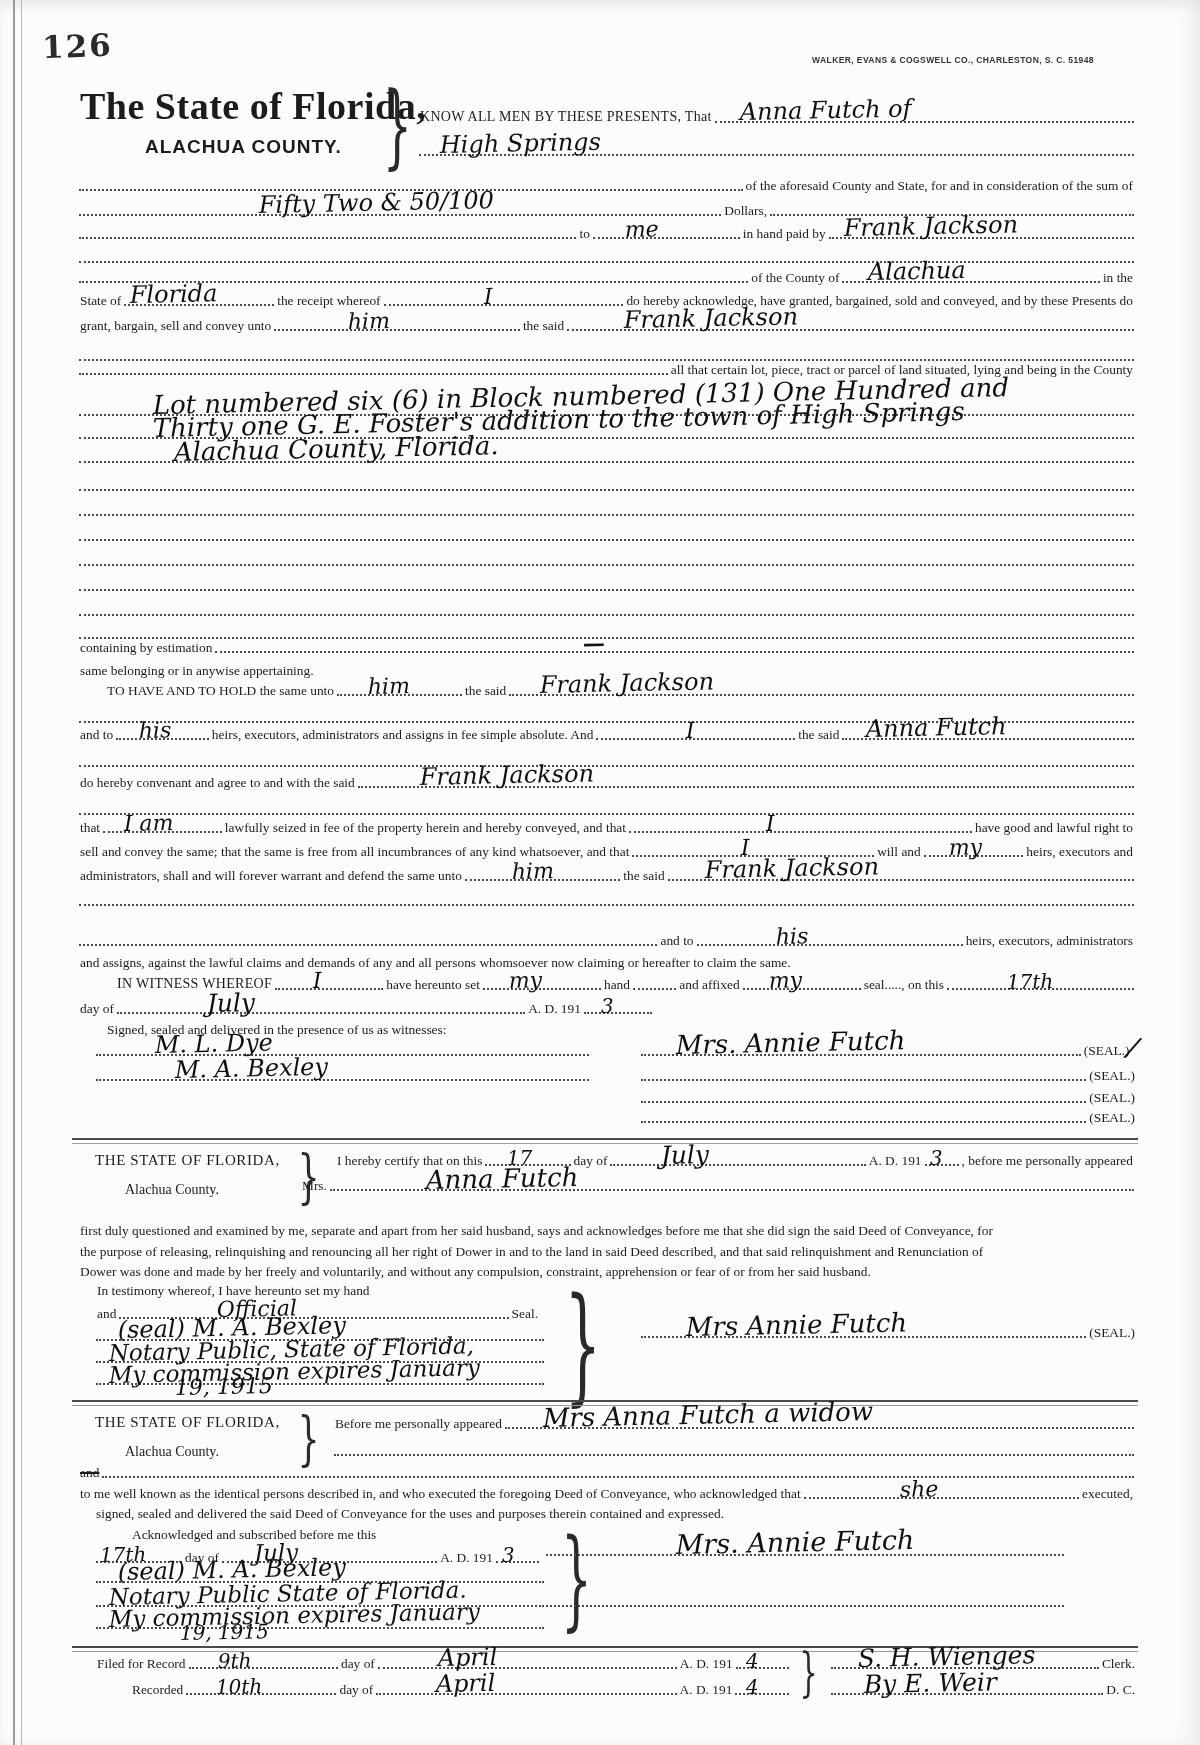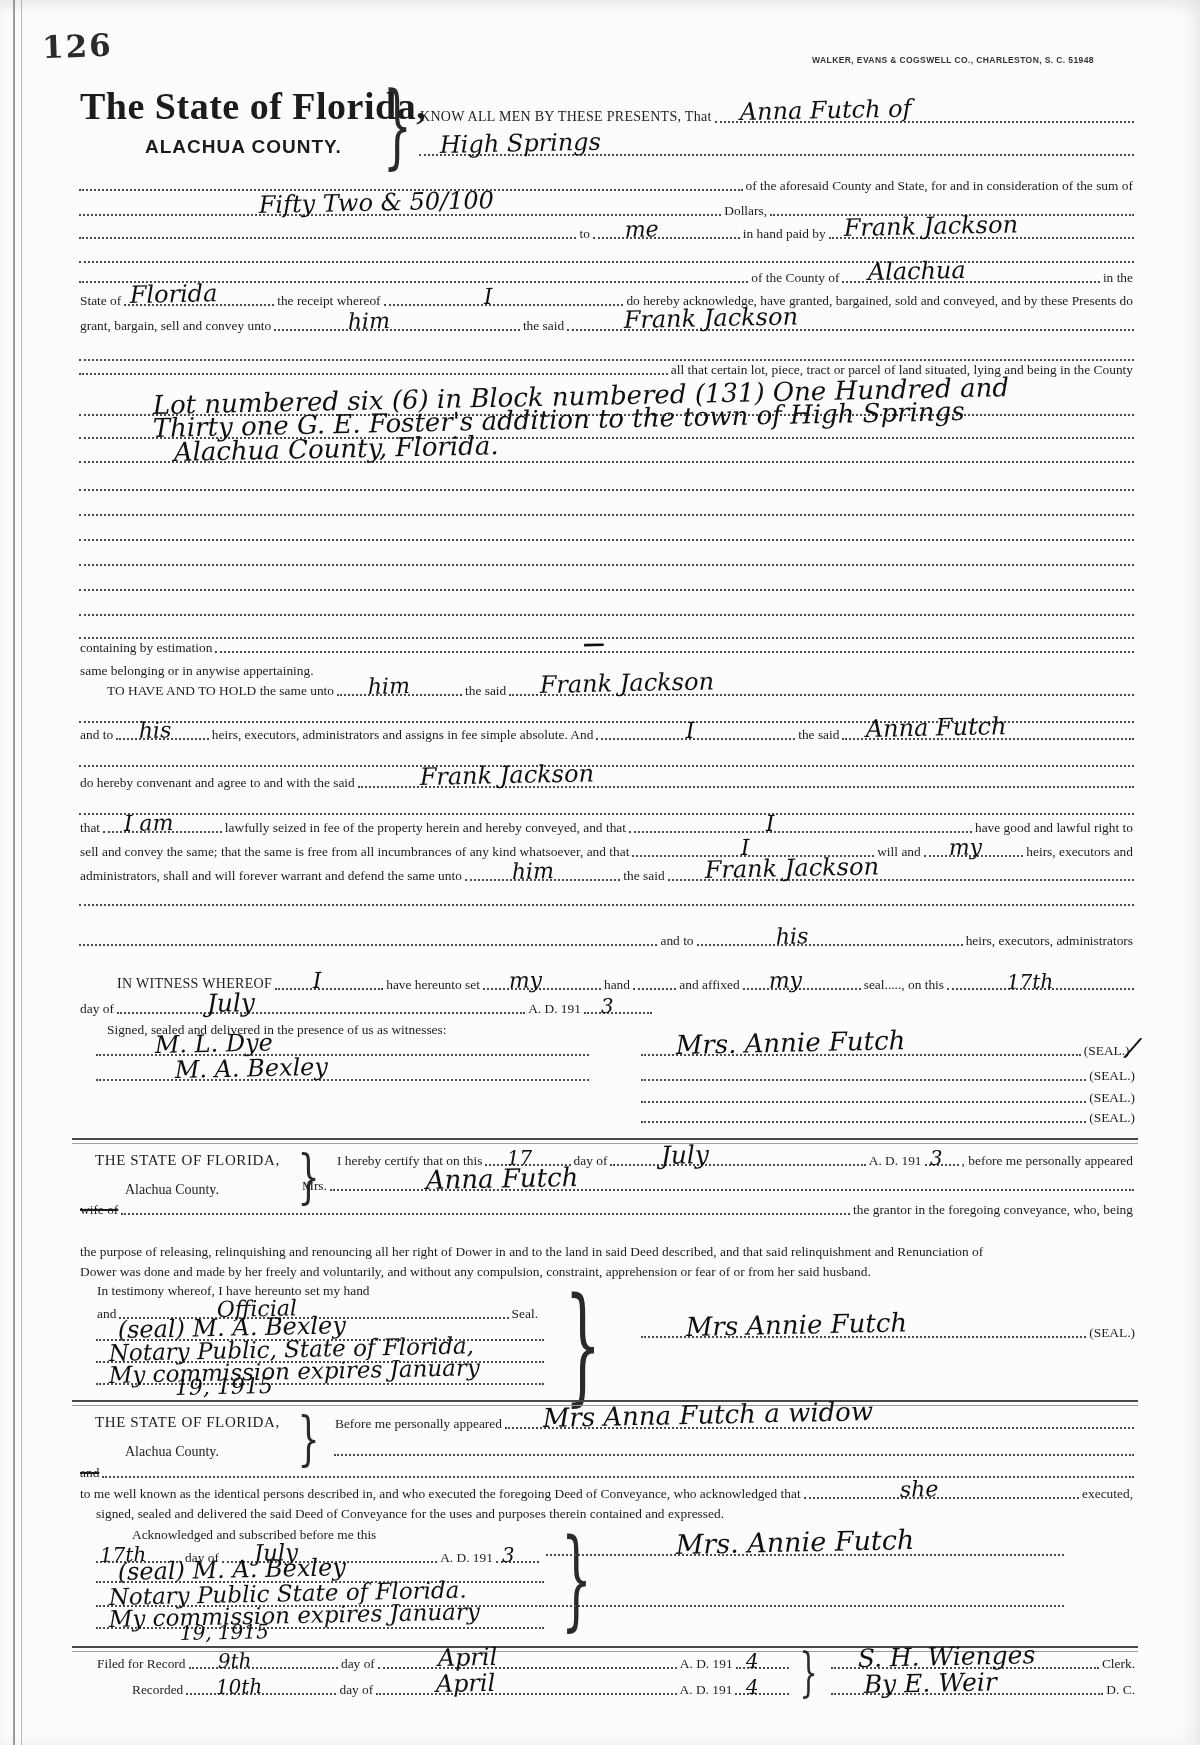--- a/index.html
+++ b/index.html
@@ -241,20 +241,23 @@
       <span class="dots"></span>
     </div>
   <div class="r" style="top:925px;left:78px;width:1057px;">
     <span class="dots" style="flex:5;"></span>
     <span class="p">and to</span>
     <span class="dots" style="flex:2.3;">
         <span class="hw" style="left:30%;">his</span>
       </span>
     <span class="p">heirs, executors, administrators</span>
   </div>
+  <div class="r" style="top:947px;left:78px;width:1057px;">
+    <span class="p">and assigns, against the lawful claims and demands of any and all persons whomsoever now claiming or hereafter to claim the same.</span>
+  </div>
   <div class="r" style="top:969px;left:115px;width:1020px;">
     <span class="p caps">IN WITNESS WHEREOF</span>
     <span class="dots" style="flex:.55;">
         <span class="hw" style="left:35%;">I</span>
       </span>
     <span class="p">have hereunto set</span>
     <span class="dots" style="flex:.6;">
         <span class="hw" style="left:22%;">my</span>
       </span>
     <span class="p">hand</span>
@@ -330,25 +333,23 @@
         <span class="hw s20" style="left:15%;">3</span>
       </span>
     <span class="p">, before me personally appeared</span>
   </div>
   <div class="r" style="top:1170px;left:300px;width:835px;">
     <span class="p">Mrs.</span>
     <span class="dots">
         <span class="hw s26" style="left:12%;">Anna Futch</span>
       </span>
   </div>
-  <div class="r" style="top:1194px;left:78px;width:1057px;">
-    <span class="p struck">wife of</span>
-    <span class="dots"></span>
-    <span class="p">the grantor in the foregoing conveyance, who, being</span>
-  </div>
+  <div class="r" style="top:1215px;left:78px;width:1057px;">
+      <span class="p">first duly questioned and examined by me, separate and apart from her said husband, says and acknowledges before me that she did sign the said Deed of Conveyance, for</span>
+    </div>
   <div class="r" style="top:1236px;left:78px;width:1057px;">
       <span class="p">the purpose of releasing, relinquishing and renouncing all her right of Dower in and to the land in said Deed described, and that said relinquishment and Renunciation of</span>
     </div>
   <div class="r" style="top:1256px;left:78px;width:1057px;">
       <span class="p">Dower was done and made by her freely and voluntarily, and without any compulsion, constraint, apprehension or fear of or from her said husband.</span>
     </div>
   <div class="r" style="top:1275px;left:95px;">
       <span class="p">In testimony whereof, I have hereunto set my hand</span>
     </div>
   <div class="brace" style="top:1280px;left:542px;font-size:128px;transform:scaleX(.45);">}</div>

